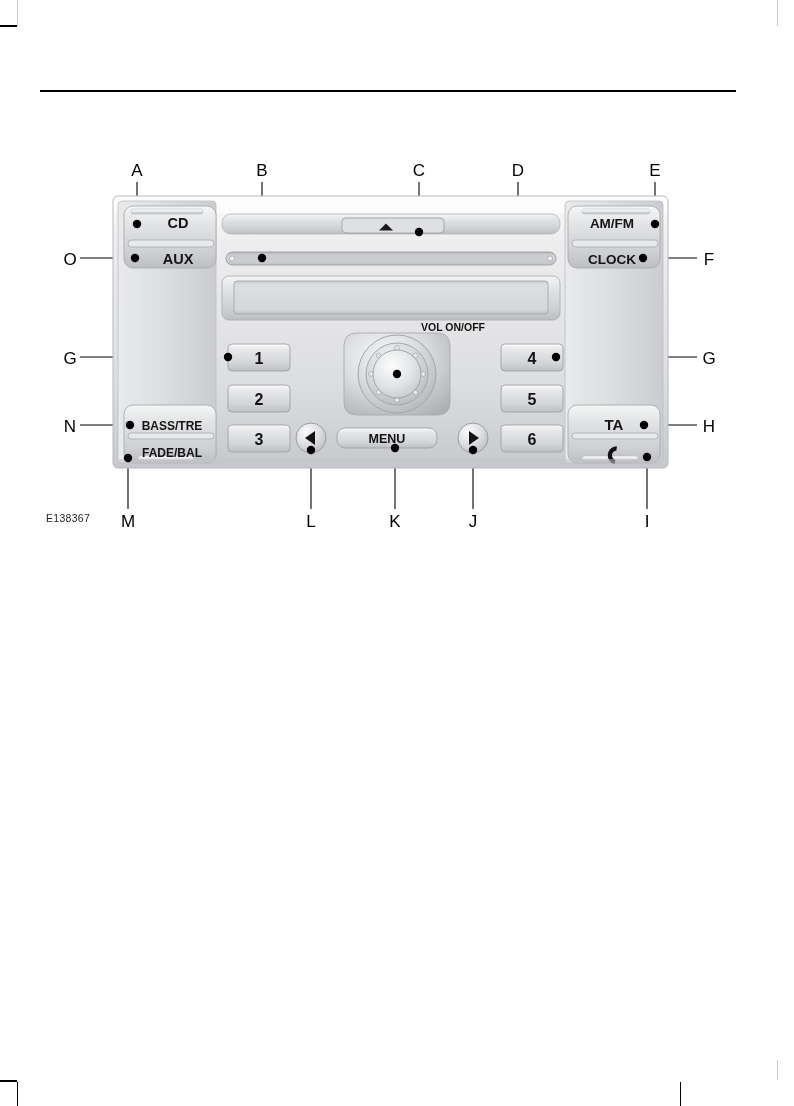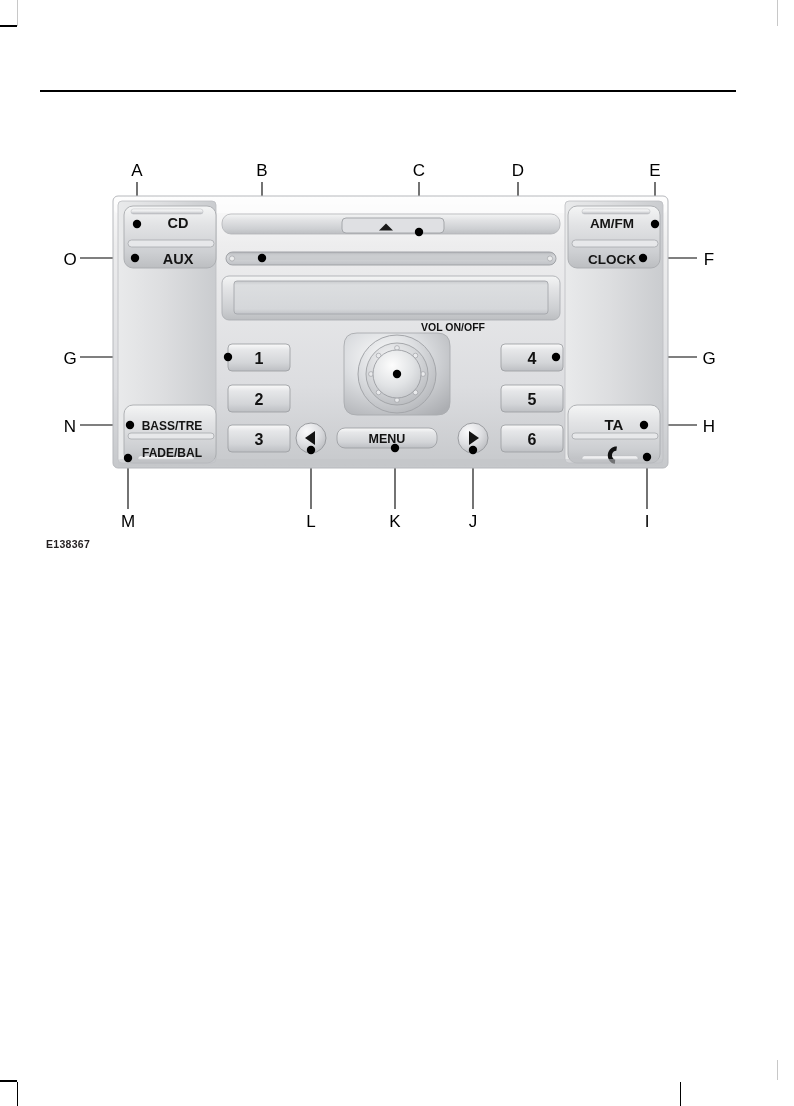--- a/index.html
+++ b/index.html
@@ -48,26 +48,25 @@
     height: 580px;
   }
   #figure svg {
     display: block;
   }
 
   
   .caption {
     position: absolute;
     left: 46px;
-    top: 538px;
+    top: 512px;
     font-size: 10.5px;
     letter-spacing: 0.3px;
     color: #231f20;
     white-space: nowrap;
-    font-weight: bold;
   }
 
   
   .callout-letter {
     font-family: "Liberation Sans", sans-serif;
     font-size: 17px;
     fill: #000000;
   }
 </style>
 </head>

